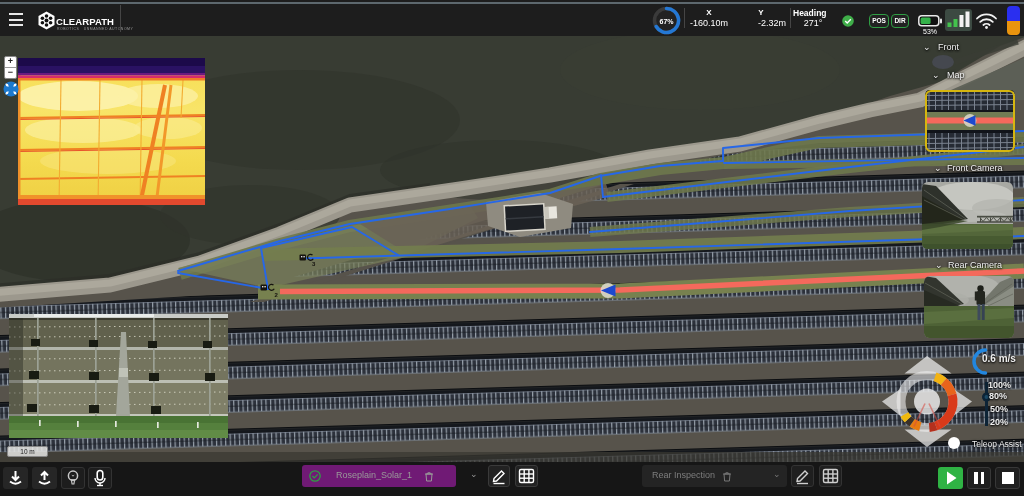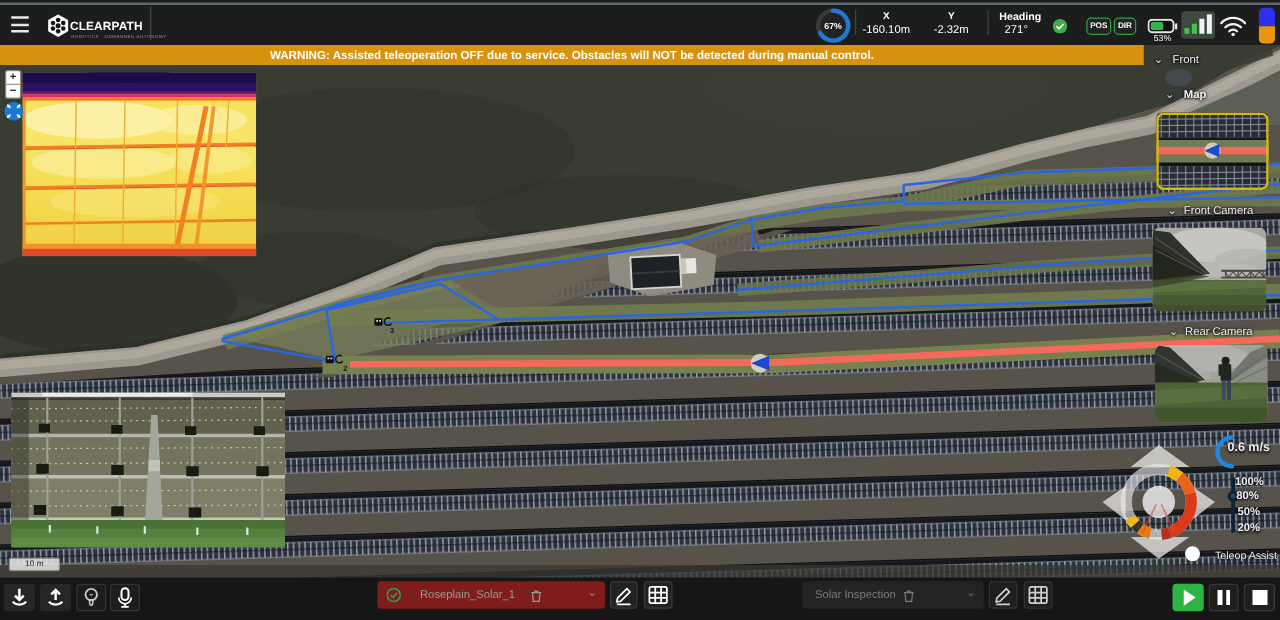--- a/index.html
+++ b/index.html
@@ -231,21 +231,21 @@
         <rect x="148" y="108" width="1.7" height="6"></rect>
         <rect x="188" y="108" width="1.7" height="6"></rect>
     </g>
 
     <rect x="0" y="4" width="14" height="98" fill="#23261f" opacity="0.4"></rect>
   </svg>
 
   <div class="abs" style="left:7px;top:446px;width:39px;height:9px;background:rgba(230,230,228,0.85);border:1px solid #888;border-radius:2px;color:#222;font-size:6.5px;line-height:9px;text-align:center;">10 m</div>
 
   <div class="abs lbl" style="left:923px;top:42px;">⌄ <span style="margin-left:5px;">Front</span></div>
-  <div class="abs lbl" style="left:932px;top:70px;">⌄ <span style="margin-left:5px;font-weight:bold;">Map</span></div>
+  <div class="abs lbl" style="left:932px;top:70px;">⌄ <span style="margin-left:5px;">Map</span></div>
 
   <svg class="abs" style="left:925px;top:90px;" width="90" height="62" viewBox="0 0 90 62">
     <defs>
         <clipPath id="mtc">
           <rect width="90" height="62" rx="5"></rect>
         </clipPath>
       </defs>
     <g clip-path="url(#mtc)">
       <rect width="90" height="62" fill="#6f7a52"></rect>
       <rect x="0" y="0" width="90" height="20" fill="#262b34"></rect>
@@ -445,23 +445,23 @@
 
     <svg class="abs" style="left:652px;top:6px;" width="29" height="29" viewBox="0 0 29 29">
       <circle cx="14.5" cy="14.5" r="12" fill="#222" stroke="#3a3a3a" stroke-width="3.5"></circle>
       <path d="M 14.5,2.5 A 12,12 0 1 1 4.2,20.5" fill="none" stroke="#2478d4" stroke-width="3.5" stroke-linecap="round"></path>
       <text x="14.5" y="17.5" font-size="7" font-weight="bold" fill="#fff" text-anchor="middle">67%</text>
     </svg>
     <div class="abs" style="left:684px;top:8px;width:1px;height:20px;background:#454545;"></div>
     <div class="abs" style="left:690px;top:8px;width:38px;text-align:center;color:#fff;font-size:8px;font-weight:bold;">X</div>
     <div class="abs" style="left:684px;top:18px;width:50px;text-align:center;color:#fff;font-size:9px;">-160.10m</div>
     <div class="abs" style="left:742px;top:8px;width:38px;text-align:center;color:#fff;font-size:8px;font-weight:bold;">Y</div>
-    <div class="abs" style="left:736px;top:18px;width:50px;text-align:center;color:#fff;font-size:9px;">-2.32m</div>
+    <div class="abs" style="left:736px;top:18px;width:50px;text-align:right;color:#fff;font-size:9px;">-2.32m</div>
     <div class="abs" style="left:790px;top:8px;width:1px;height:20px;background:#454545;"></div>
-    <div class="abs" style="left:793px;top:8px;width:40px;text-align:right;color:#fff;font-size:8.5px;font-weight:bold;">Heading</div>
+    <div class="abs" style="left:793px;top:8px;width:40px;text-align:left;color:#fff;font-size:8.5px;font-weight:bold;">Heading</div>
     <div class="abs" style="left:793px;top:18px;width:40px;text-align:center;color:#fff;font-size:9px;">271°</div>
     <svg class="abs" style="left:842px;top:15px;" width="12" height="12" viewBox="0 0 12 12">
       <circle cx="6" cy="6" r="5.8" fill="#3fae49"></circle>
       <path d="M 3.2,6 L 5.2,8 L 8.8,4.2" stroke="#fff" stroke-width="1.4" fill="none"></path>
     </svg>
     <div class="abs" style="left:869px;top:14px;width:18px;height:12px;border:1.5px solid #2f9e44;border-radius:4px;color:#fff;font-size:6.5px;font-weight:bold;text-align:center;line-height:12px;background:#222;">POS</div>
     <div class="abs" style="left:891px;top:14px;width:16px;height:12px;border:1.5px solid #2f9e44;border-radius:4px;color:#fff;font-size:6.5px;font-weight:bold;text-align:center;line-height:12px;background:#222;">DIR</div>
 
     <svg class="abs" style="left:918px;top:15px;" width="24" height="12" viewBox="0 0 24 12">
       <rect x="0.8" y="0.8" width="20" height="10" rx="3" fill="#111" stroke="#e8e8e8" stroke-width="1.5"></rect>
@@ -486,21 +486,20 @@
       </g>
       <circle cx="11.5" cy="15.5" r="1.4" fill="#f2f2f2"></circle>
     </svg>
 
     <div class="abs" style="left:1007px;top:6px;width:13px;height:29px;border-radius:4px;overflow:hidden;">
       <div style="height:15px;background:#2a2ff0;"></div>
       <div style="height:14px;background:#e9940e;"></div>
     </div>
   </div>
 
-  <div class="abs" style="left:0;top:36px;width:915px;height:16px;background:#d79310;color:#fff;font-size:9.3px;font-weight:bold;text-align:center;line-height:16px;">WARNING: Assisted teleoperation OFF due to service. Obstacles will NOT be detected during manual control.</div>
 
   <div class="abs" style="left:0;top:462px;width:1024px;height:34px;background:#161616;">
 
     <div class="abs" style="left:3px;top:5px;width:25px;height:22px;background:#262626;border-radius:3px;"></div>
     <svg class="abs" style="left:3px;top:5px;" width="25" height="22" viewBox="0 0 25 22">
       <path d="M 12.5,4 L 12.5,12 M 9,9.5 L 12.5,13 L 16,9.5" stroke="#fff" stroke-width="2" fill="none"></path>
       <path d="M 7,14.5 Q 12.5,19 18,14.5" stroke="#fff" stroke-width="1.8" fill="none"></path>
     </svg>
     <div class="abs" style="left:32px;top:5px;width:25px;height:22px;background:#262626;border-radius:3px;"></div>
     <svg class="abs" style="left:32px;top:5px;" width="25" height="22" viewBox="0 0 25 22">
@@ -514,21 +513,21 @@
       <path d="M 10.8,8.2 Q 12,10 13.2,8.2" fill="none" stroke="#c9c9c9" stroke-width="0.9"></path>
     </svg>
     <div class="abs" style="left:88px;top:5px;width:24px;height:22px;background:#1d1d1d;border:1px solid #333;border-radius:3px;box-sizing:border-box;"></div>
     <svg class="abs" style="left:88px;top:5px;" width="24" height="22" viewBox="0 0 24 22">
       <rect x="9.2" y="3.5" width="5.6" height="9.5" rx="2.8" fill="none" stroke="#fff" stroke-width="1.6"></rect>
       <path d="M 7,11 A 5,5 0 0 0 17,11" fill="none" stroke="#fff" stroke-width="1.4"></path>
       <line x1="12" y1="16" x2="12" y2="18" stroke="#fff" stroke-width="1.4"></line>
       <line x1="9" y1="18.5" x2="15" y2="18.5" stroke="#fff" stroke-width="1.4"></line>
     </svg>
 
-    <div class="abs" style="left:302px;top:3px;width:182px;height:22px;background:#7f1d1d;border-radius:3px;">
+    <div class="abs" style="left:302px;top:3px;width:154px;height:22px;background:#701a75;border-radius:3px;">
       <svg class="abs" style="left:7px;top:5px;" width="12" height="12" viewBox="0 0 12 12">
         <circle cx="6" cy="6" r="5.2" fill="none" stroke="#2f9e44" stroke-width="1.3"></circle>
         <path d="M 3.4,6 L 5.3,7.9 L 8.7,4.4" stroke="#2f9e44" stroke-width="1.3" fill="none"></path>
       </svg>
       <div class="abs" style="left:34px;top:5px;color:#9a9a9a;font-size:9px;">Roseplain_Solar_1</div>
       <svg class="abs" style="left:122px;top:5.5px;" width="10" height="11" viewBox="0 0 10 11">
         <path d="M 2,3 L 8,3 L 7.4,10 L 2.6,10 Z M 1,3 L 9,3 M 3.8,3 L 3.8,1.8 L 6.2,1.8 L 6.2,3" stroke="#999" stroke-width="1" fill="none"></path>
       </svg>
       <div class="abs" style="left:168px;top:4px;color:#999;font-size:9px;">⌄</div>
     </div>
@@ -540,21 +539,21 @@
     <div class="abs" style="left:515px;top:3px;width:23px;height:22px;background:#222;border:1px solid #3a3a3a;border-radius:3px;box-sizing:border-box;"></div>
     <svg class="abs" style="left:515px;top:3px;" width="23" height="22" viewBox="0 0 23 22">
       <rect x="4.5" y="4.5" width="14" height="13" rx="1.5" fill="none" stroke="#fff" stroke-width="1.4"></rect>
       <line x1="4.5" y1="9" x2="18.5" y2="9" stroke="#fff" stroke-width="1.4"></line>
       <line x1="4.5" y1="13.2" x2="18.5" y2="13.2" stroke="#fff" stroke-width="1.4"></line>
       <line x1="9.2" y1="4.5" x2="9.2" y2="17.5" stroke="#fff" stroke-width="1.4"></line>
       <line x1="13.9" y1="4.5" x2="13.9" y2="17.5" stroke="#fff" stroke-width="1.4"></line>
     </svg>
 
     <div class="abs" style="left:642px;top:3px;width:145px;height:22px;background:#242424;border-radius:3px;">
-      <div class="abs" style="left:10px;top:5px;color:#7d7d7d;font-size:9px;">Solar Inspection</div>
+      <div class="abs" style="left:10px;top:5px;color:#7d7d7d;font-size:9px;">Rear Inspection</div>
       <svg class="abs" style="left:80px;top:5.5px;" width="10" height="11" viewBox="0 0 10 11">
         <path d="M 2,3 L 8,3 L 7.4,10 L 2.6,10 Z M 1,3 L 9,3 M 3.8,3 L 3.8,1.8 L 6.2,1.8 L 6.2,3" stroke="#777" stroke-width="1" fill="none"></path>
       </svg>
       <div class="abs" style="left:131px;top:4px;color:#777;font-size:9px;">⌄</div>
     </div>
     <div class="abs" style="left:791px;top:3px;width:23px;height:22px;background:#1f1f1f;border:1px solid #333;border-radius:3px;box-sizing:border-box;"></div>
     <svg class="abs" style="left:791px;top:3px;" width="23" height="22" viewBox="0 0 23 22">
       <path d="M 6.5,13.5 L 14,6 L 16.5,8.5 L 9,16 L 6,16.5 Z" fill="none" stroke="#cfcfcf" stroke-width="1.4"></path>
       <line x1="6" y1="18.5" x2="17" y2="18.5" stroke="#cfcfcf" stroke-width="1.4"></line>
     </svg>

